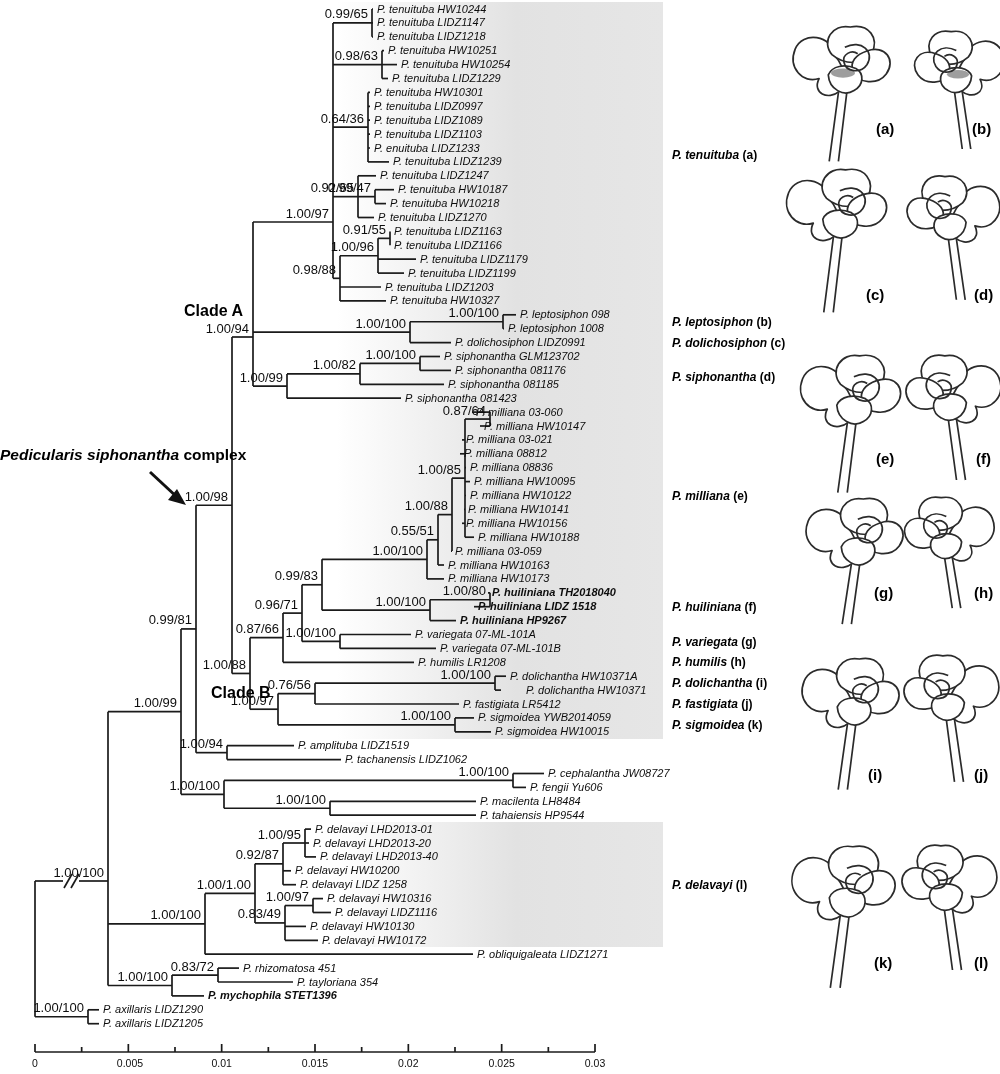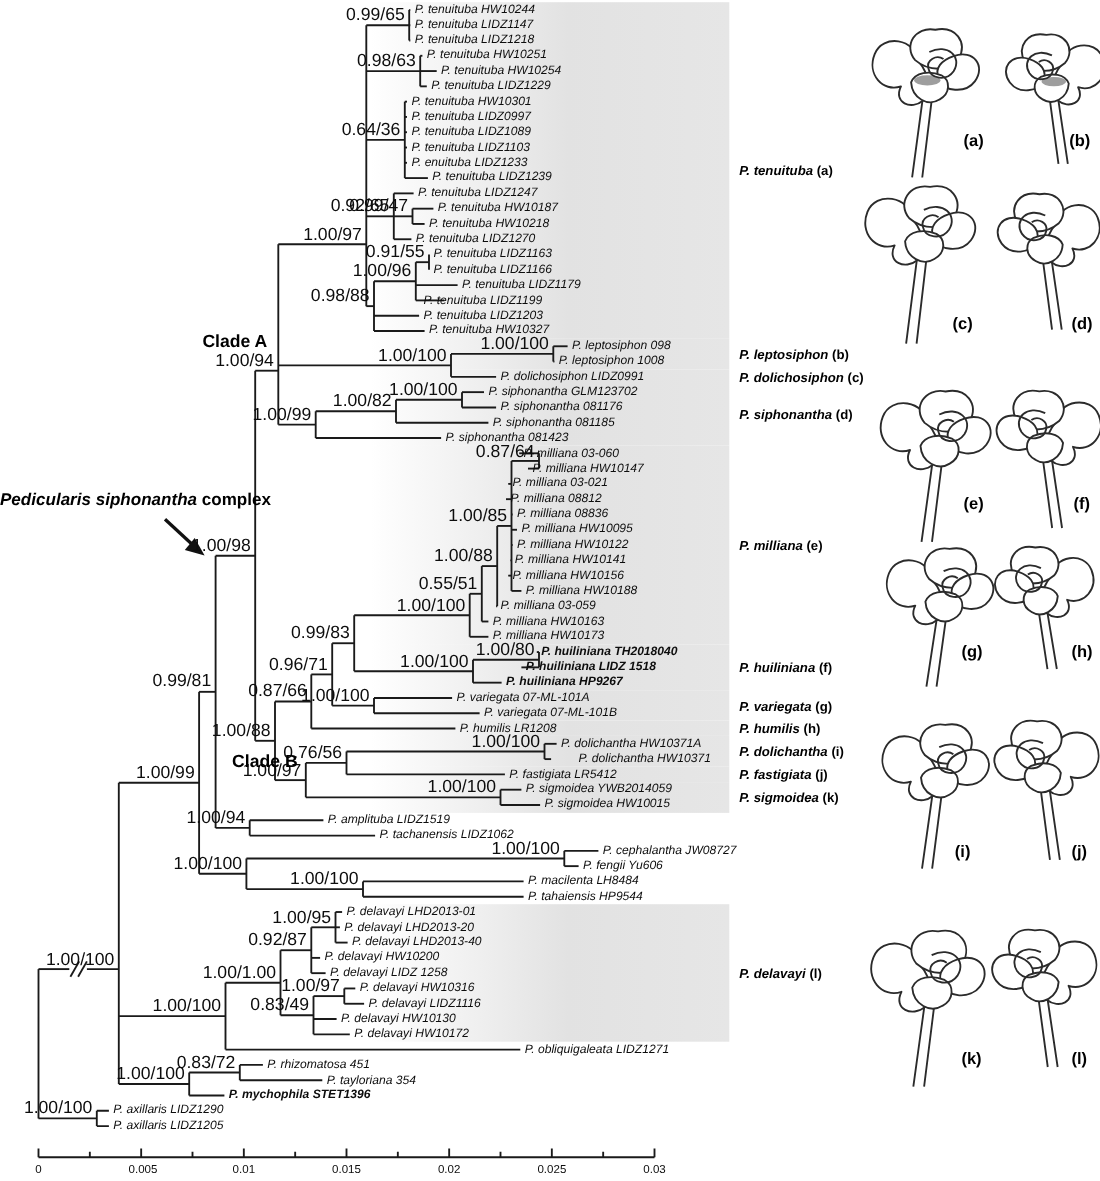--- a/index.html
+++ b/index.html
@@ -3,21 +3,21 @@
 <meta charset="utf-8">
 <style>
   html,body{margin:0;padding:0;background:#fff;}
   #fig{position:relative;width:1000px;height:1074px;background:#fff;overflow:hidden;
        font-family:"Liberation Sans","DejaVu Sans",sans-serif;color:#111;}
   #tree-svg{position:absolute;left:0;top:0;}
   .band{position:absolute;background:linear-gradient(to right,rgba(225,225,225,0),#e2e2e2 55%,#e6e6e6);}
   .lbl{position:absolute;white-space:nowrap;}
   .tip{font-style:italic;font-size:11px;line-height:13px;color:#0d0d0d;}
   .tip.bold{font-weight:bold;}
-  .sup{font-size:16px;line-height:12px;width:150px;text-align:right;color:#0d0d0d;}
+  .sup{font-size:13px;line-height:12px;width:150px;text-align:right;color:#0d0d0d;}
   .species{font-size:12px;font-weight:bold;line-height:17px;color:#000;}
   .species i{font-style:italic;}
   .species .tag{font-style:normal;}
   .cladelbl{font-size:16px;font-weight:bold;color:#000;}
   .flletter{font-size:15px;font-weight:bold;color:#000;}
   .annot{font-size:15.5px;font-weight:bold;color:#000;text-align:right;}
   .annot .it{font-style:italic;}
   .ticklbl{font-size:10.5px;color:#0d0d0d;width:60px;text-align:center;}
 </style>
 </head>
@@ -371,21 +371,21 @@
       <div class="lbl tip" style="left:380px;top:169.3px;">P. tenuituba LIDZ1247</div>
       <div class="lbl tip" style="left:398px;top:183.2px;">P. tenuituba HW10187</div>
       <div class="lbl tip" style="left:390px;top:197.1px;">P. tenuituba HW10218</div>
       <div class="lbl sup" style="left:221px;top:182.2px;">0.99/47</div>
       <div class="lbl tip" style="left:378px;top:211.0px;">P. tenuituba LIDZ1270</div>
       <div class="lbl sup" style="left:204px;top:182.2px;">0.92/65</div>
       <div class="lbl tip" style="left:394px;top:224.9px;">P. tenuituba LIDZ1163</div>
       <div class="lbl tip" style="left:394px;top:238.8px;">P. tenuituba LIDZ1166</div>
       <div class="lbl sup" style="left:236px;top:223.9px;">0.91/55</div>
       <div class="lbl tip" style="left:420px;top:252.7px;">P. tenuituba LIDZ1179</div>
-      <div class="lbl tip" style="left:385px;top:266.6px;">P. tenuituba LIDZ1199</div>
+      <div class="lbl tip" style="left:408px;top:266.6px;">P. tenuituba LIDZ1199</div>
       <div class="lbl sup" style="left:224px;top:241.2px;">1.00/96</div>
       <div class="lbl tip" style="left:385px;top:280.5px;">P. tenuituba LIDZ1203</div>
       <div class="lbl tip" style="left:390px;top:294.4px;">P. tenuituba HW10327</div>
       <div class="lbl sup" style="left:186px;top:263.8px;">0.98/88</div>
       <div class="lbl sup" style="left:179px;top:207.5px;">1.00/97</div>
       <div class="lbl tip" style="left:520px;top:308.3px;">P. leptosiphon 098</div>
       <div class="lbl tip" style="left:508px;top:322.2px;">P. leptosiphon 1008</div>
       <div class="lbl sup" style="left:349px;top:307.3px;">1.00/100</div>
       <div class="lbl tip" style="left:455px;top:336.1px;">P. dolichosiphon LIDZ0991</div>
       <div class="lbl sup" style="left:256px;top:317.7px;">1.00/100</div>

